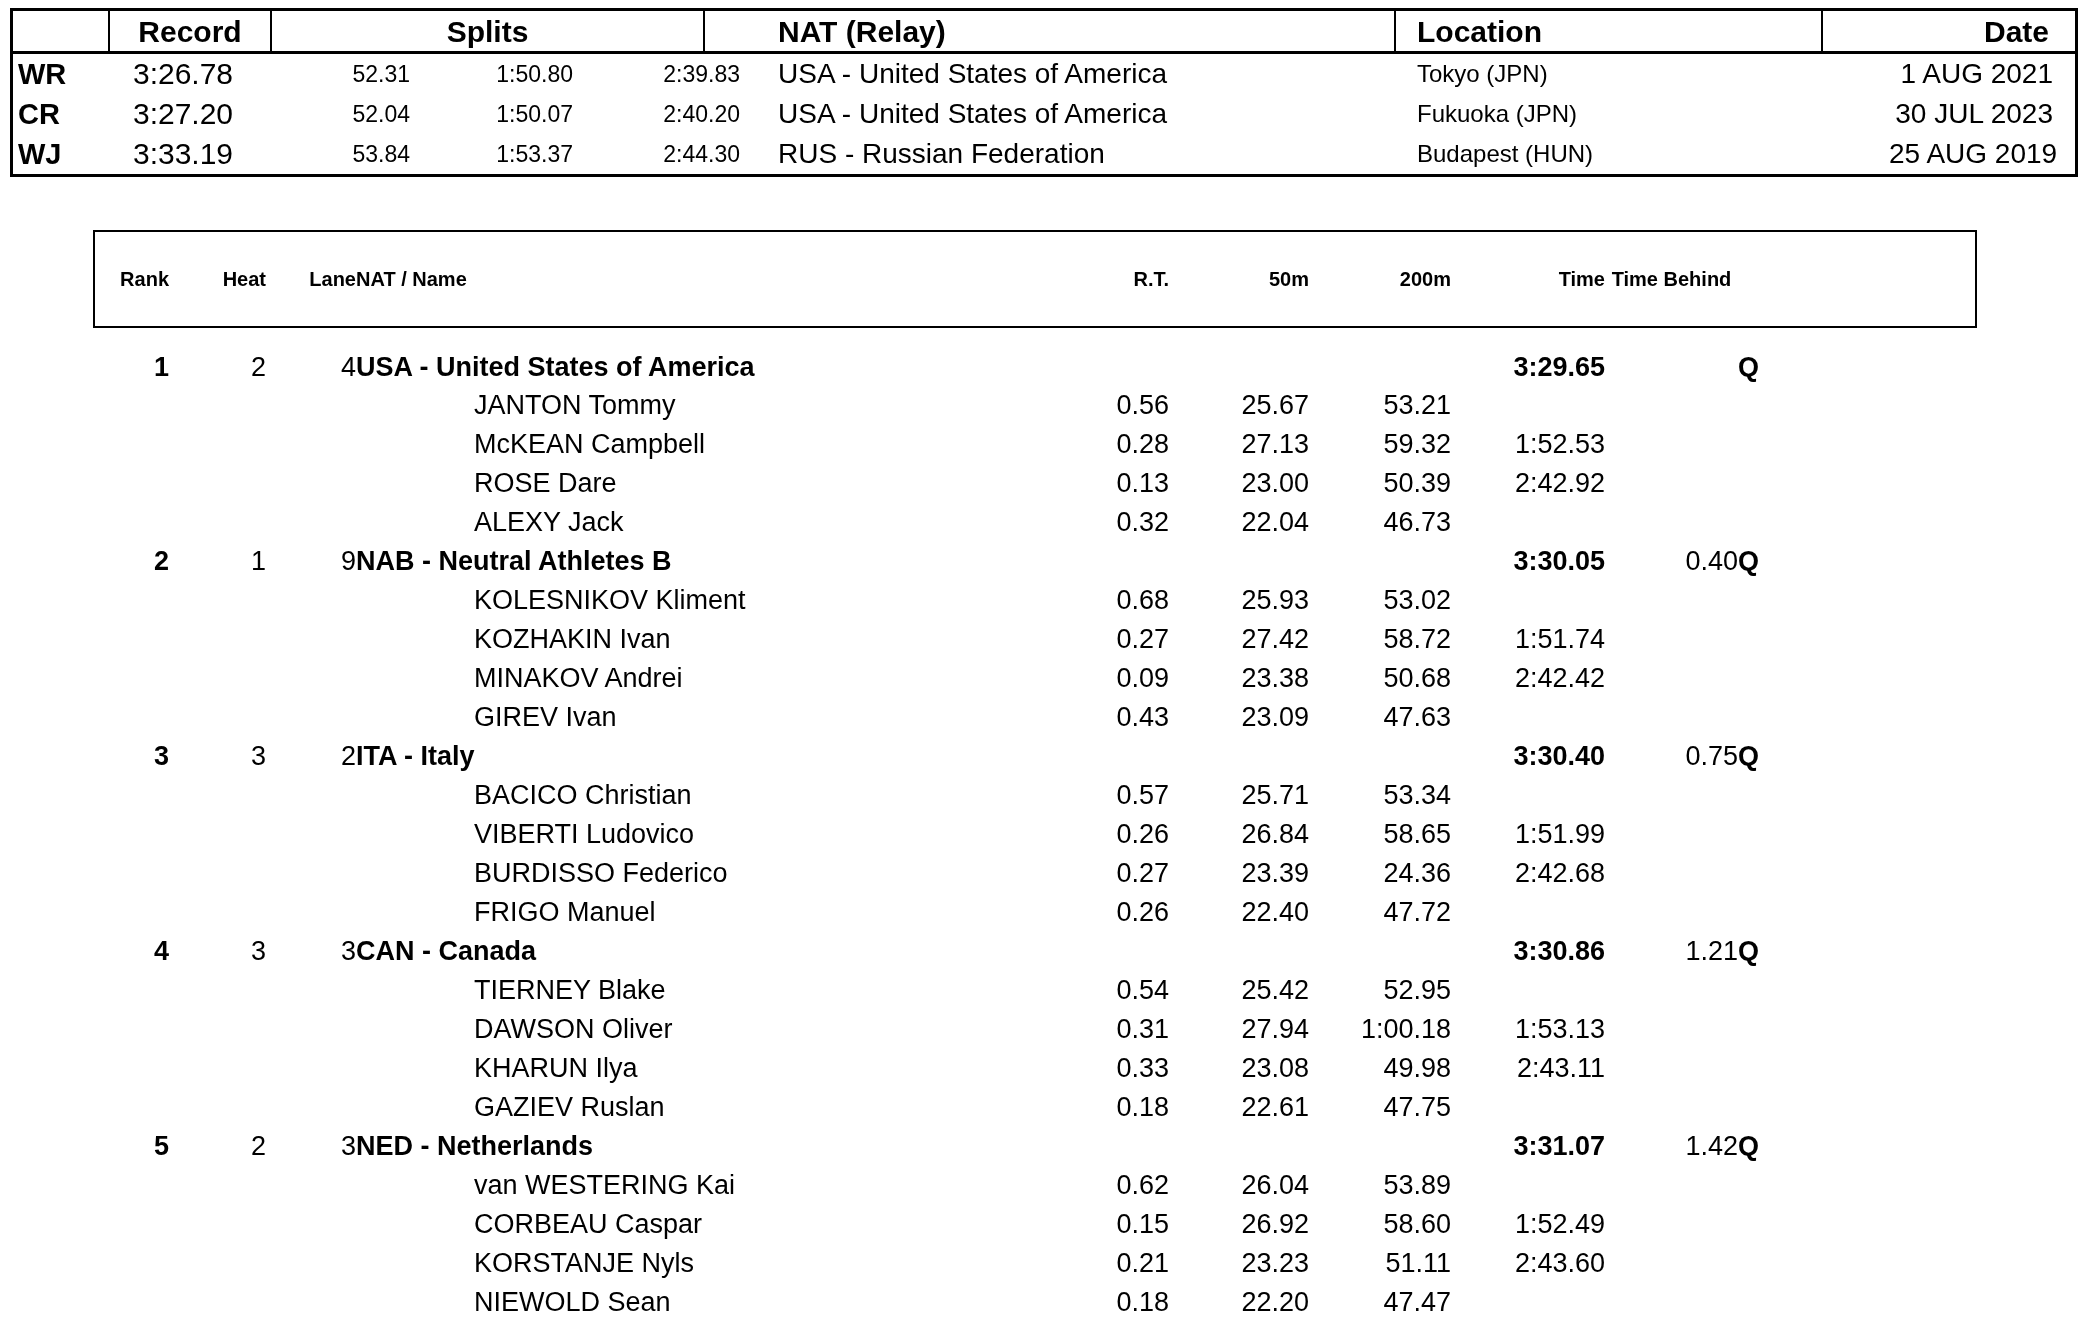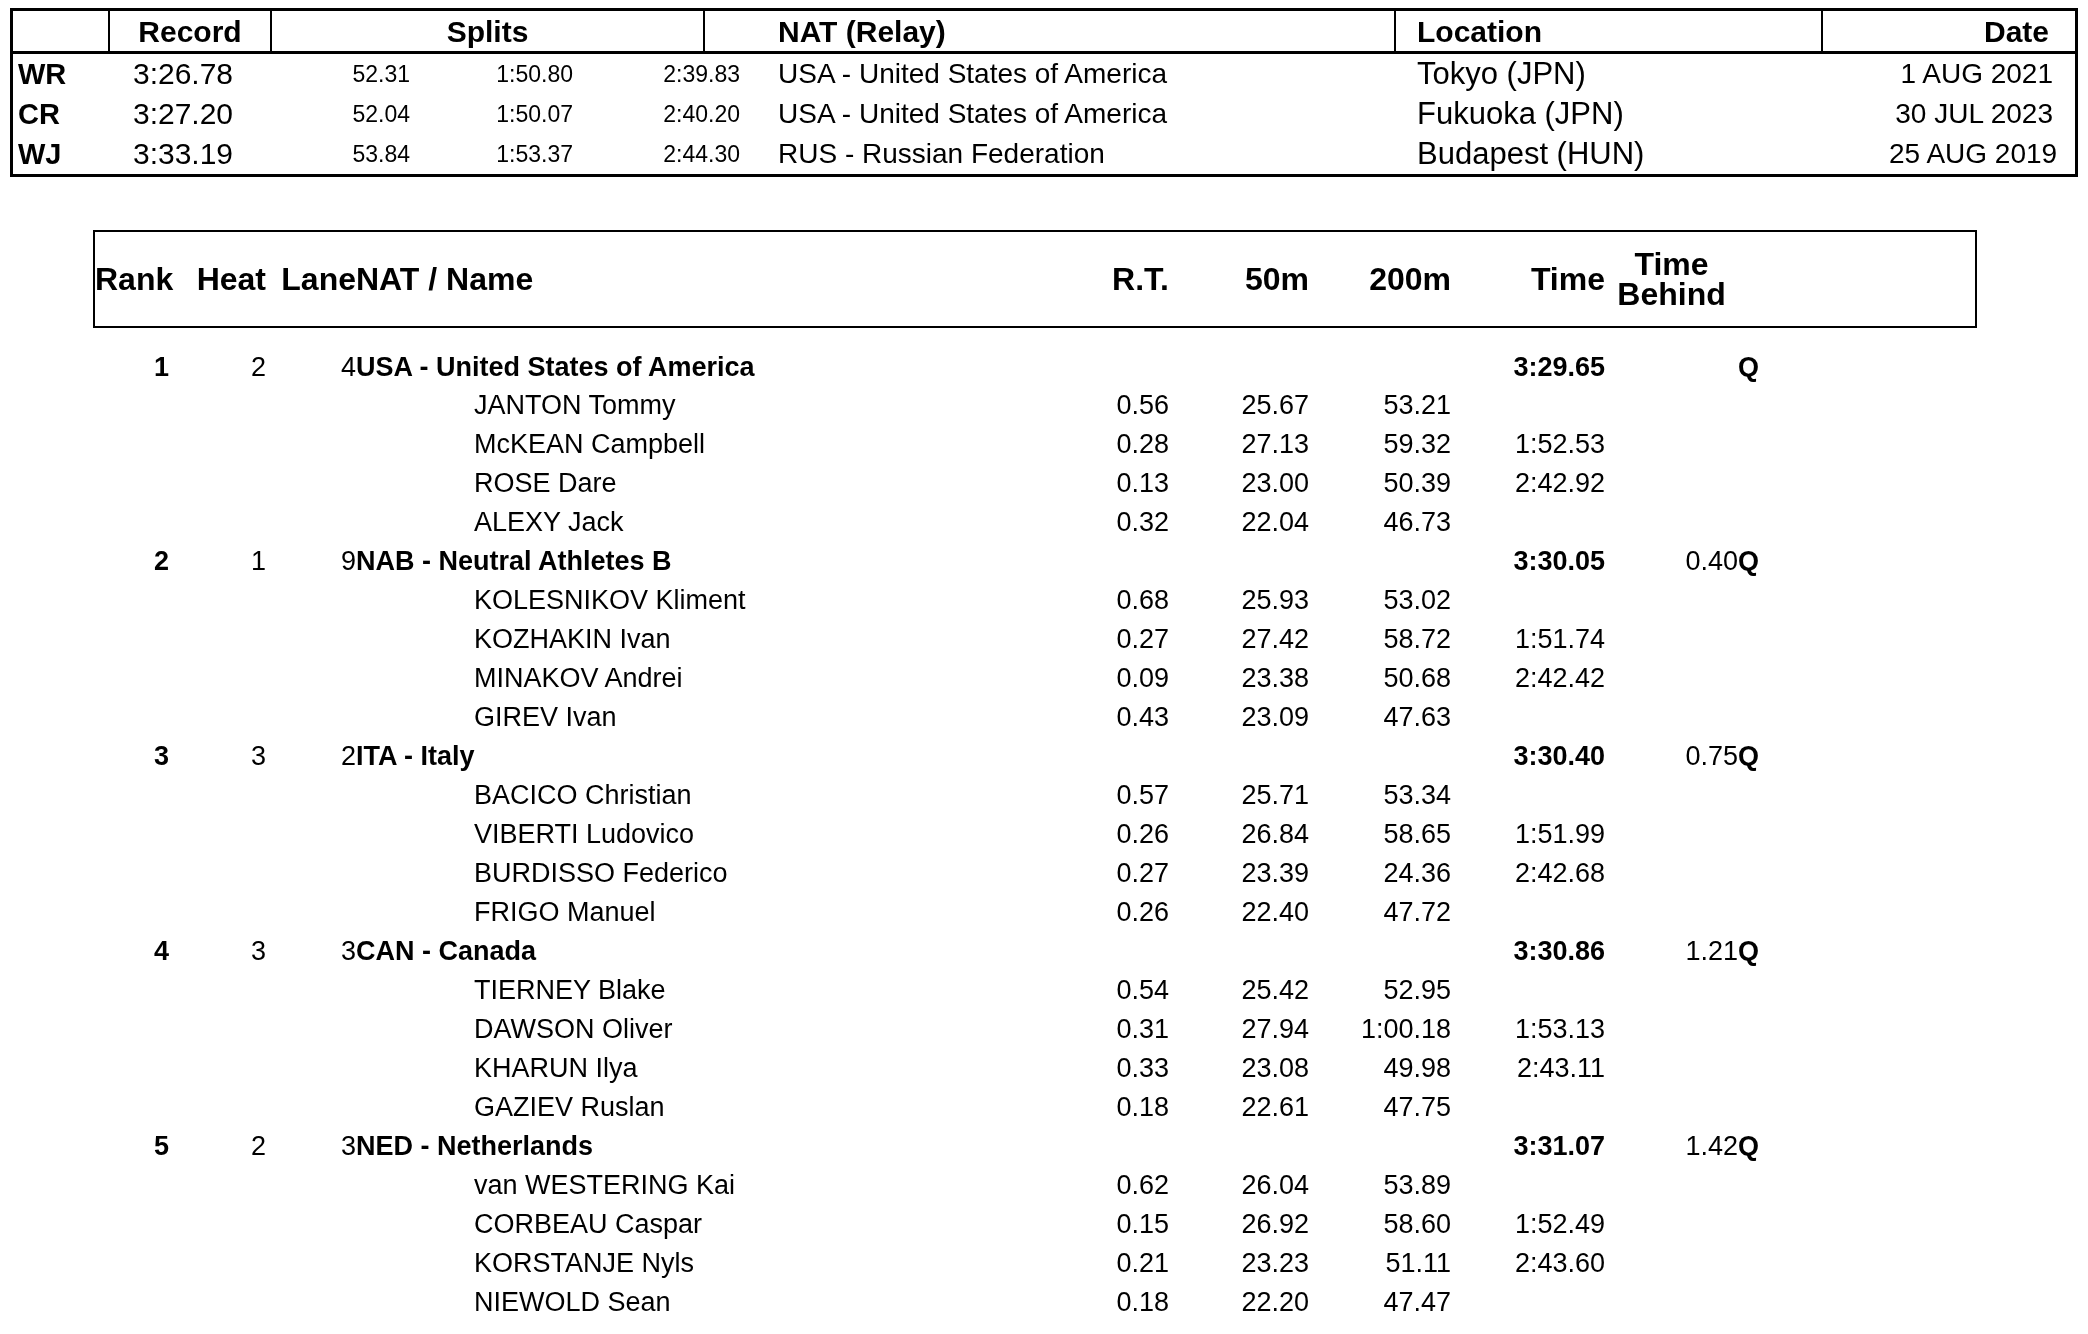--- a/index.html
+++ b/index.html
@@ -49,41 +49,41 @@
     align-items: center;
   }
   .rec-row > div { white-space: nowrap; }
   .rec-label  { padding-left: 5px;  font-weight: bold; font-size: 29px; }
   .rec-time   { text-align: center; font-size: 30px; }
   .rec-split  { text-align: right;  font-size: 23px; }
   .rec-split.s1 { padding-right: 18px; }
   .rec-split.s2 { padding-right: 10px; }
   .rec-split.s3 { padding-right: 8px; }
   .rec-nat    { padding-left: 30px; font-size: 28px; }
-  .rec-loc    { padding-left: 10px; font-size: 31px; }
+  .rec-loc    { padding-left: 10px; font-size: 24px; }
   .rec-date   { text-align: right; padding-right: 22px; font-size: 28px; }
 
   
   table.results {
     position: absolute;
     left: 93px; top: 230px;
     width: 1882px;
     border-collapse: collapse;
     table-layout: fixed;
   }
   table.results th, table.results td {
     padding: 0;
     white-space: nowrap;
     overflow: visible;
   }
   thead th {
     height: 96px;
     border-top: 2px solid #000;
     border-bottom: 2px solid #000;
-    font-size: 32px;
+    font-size: 20px;
     font-weight: bold;
     vertical-align: middle;
   }
   thead th:first-child { border-left: 2px solid #000; }
   thead th:last-child  { border-right: 2px solid #000; }
   thead th.c-behind { white-space: normal; text-align: center; line-height: 30px; padding-right: 0; }
 
   tbody td {
     height: 39px;
     font-size: 27px;

